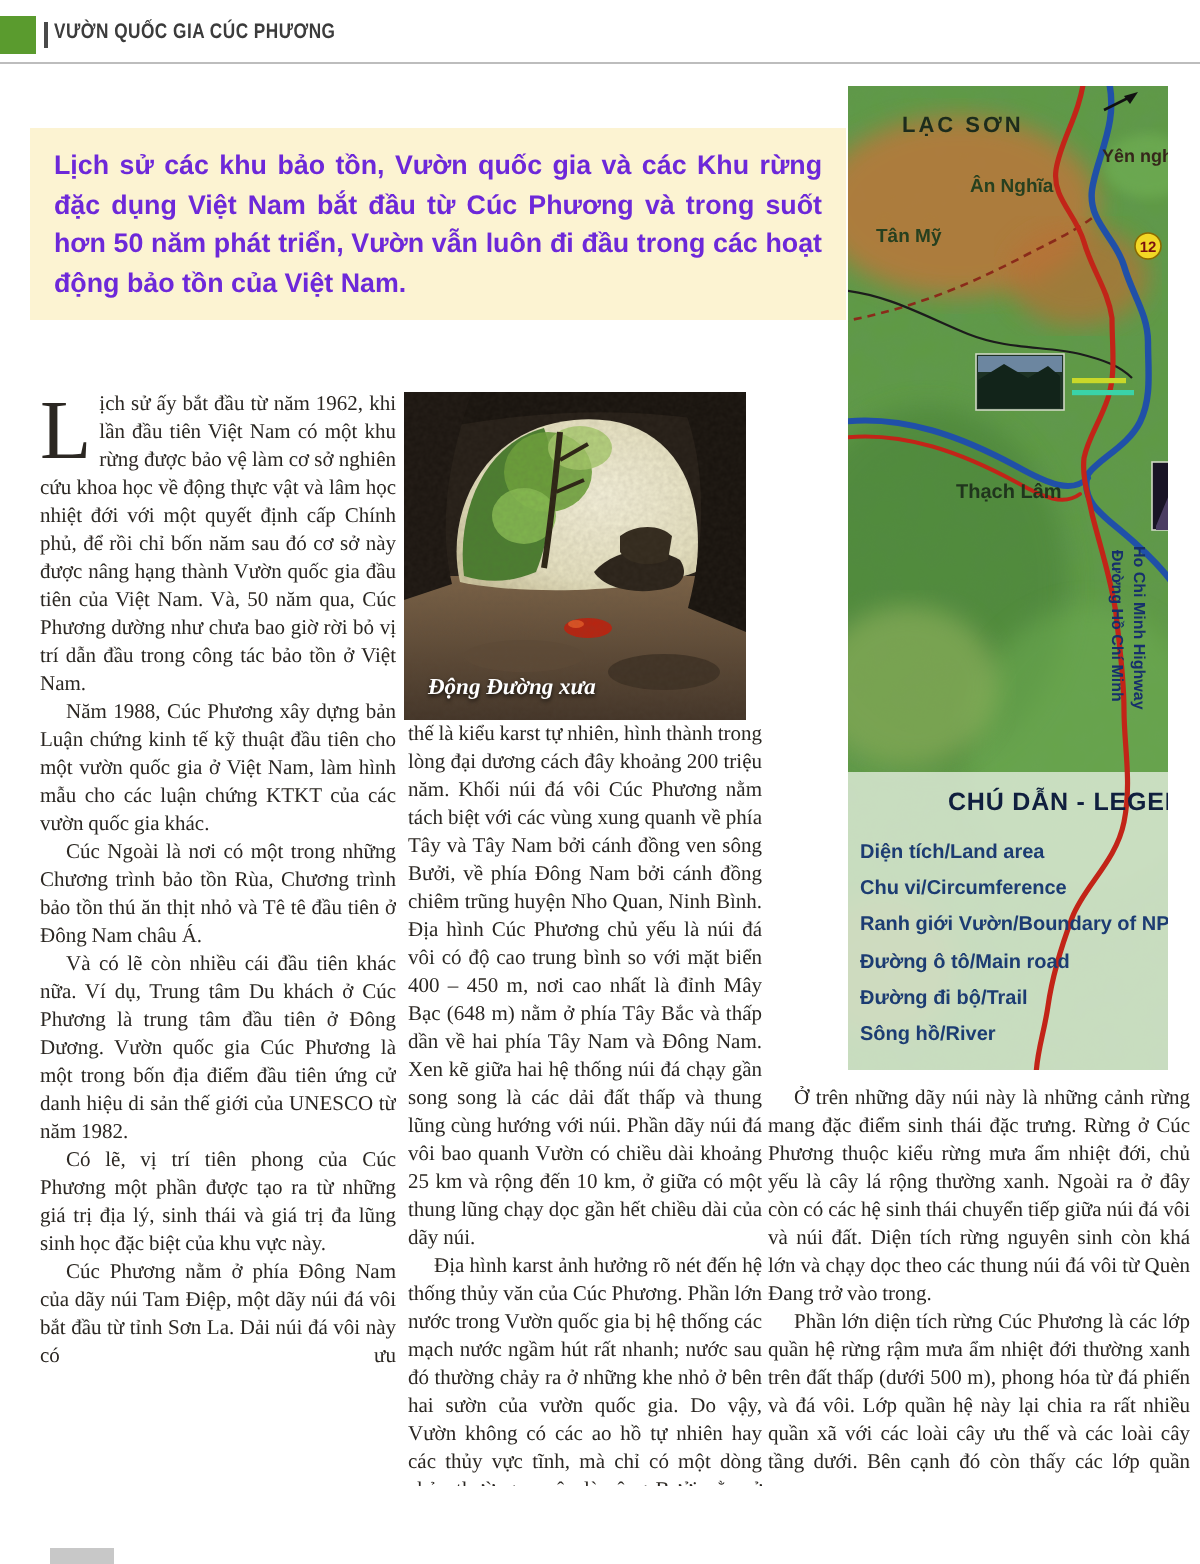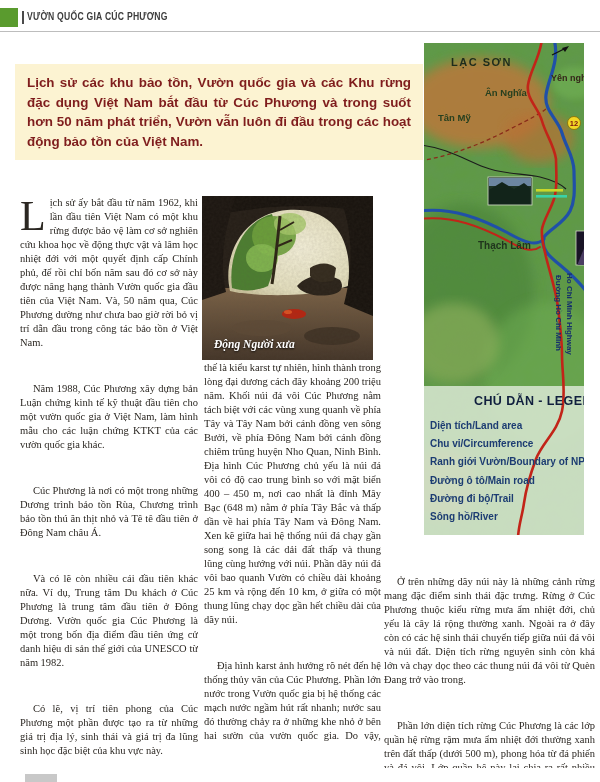--- a/index.html
+++ b/index.html
@@ -16,30 +16,30 @@
     font-family:"Liberation Sans",sans-serif;font-size:10.5px;font-weight:700;
     color:#3c3c3c;letter-spacing:.3px;transform:scaleX(.82);transform-origin:left center;
     white-space:nowrap;
   }
   .hdr-rule{position:absolute;left:0;top:31px;width:600px;height:1px;background:#bdbdbd;}
   
   .intro{
     position:absolute;left:15px;top:64px;width:408px;height:96px;
     background:#fcf3d2;box-sizing:border-box;padding:9px 12px;
     font-family:"Liberation Sans",sans-serif;font-weight:700;
-    font-size:13.4px;line-height:19.5px;color:#7f1d1d;text-align:justify;
+    font-size:13.4px;line-height:19.5px;color:#6d28d9;text-align:justify;
     overflow:hidden;
   }
   
   .col{
     position:absolute;font-size:10.5px;line-height:14px;color:#2b2722;
     text-align:justify;overflow:hidden;word-spacing:-.2px;
   }
   .col p{margin:0;}
-  .col p.ind{text-indent:13px;margin-top:32px;}
+  .col p.ind{text-indent:13px;}
   .col p.fill{text-align-last:justify;}
   #col1{left:20px;top:196px;width:178px;height:566px;}
   #col2{left:204px;top:361px;width:177px;height:382px;}
   #col3{left:384px;top:543px;width:211px;height:225px;}
   .dropcap{
     float:left;font-size:42px;line-height:34px;padding:3px 4px 0 0;
     font-family:"Liberation Serif",serif;color:#2b2722;
   }
   
   .photo{position:absolute;left:202px;top:196px;width:171px;height:164px;overflow:hidden;}
@@ -96,21 +96,21 @@
     <path d="M108,72 C116,66 128,66 134,72 L132,84 C122,88 112,86 108,80 Z" fill="#332a1d"></path>
     <path d="M0,0 L171,0 L171,18 C120,6 60,8 0,22 Z" fill="#17120d"></path>
     <path d="M0,0 L34,0 C20,40 18,70 24,96 L0,104 Z" fill="#1b1510"></path>
     <path d="M171,0 L171,120 L142,108 C152,70 150,34 140,8 Z" fill="#17120d"></path>
     <ellipse cx="92" cy="118" rx="12" ry="5" fill="#b92410"></ellipse>
     <ellipse cx="86" cy="116" rx="4" ry="2" fill="#e05222"></ellipse>
     <ellipse cx="60" cy="132" rx="30" ry="8" fill="#5e4a36" opacity=".7"></ellipse>
     <ellipse cx="130" cy="140" rx="28" ry="9" fill="#3b2e22" opacity=".8"></ellipse>
     <rect width="171" height="164" filter="url(#pnoise)" opacity=".5"></rect>
   </svg>
-  <div class="photo-caption">Động Người xưa</div>
+  <div class="photo-caption">Động Đường xưa</div>
 </div>
 
 <div class="map">
   <svg width="176" height="492" viewBox="0 0 176 492">
     <defs>
       <filter id="blur6">
           <feGaussianBlur stdDeviation="6"></feGaussianBlur>
         </filter>
       <filter id="blur3">
           <feGaussianBlur stdDeviation="3"></feGaussianBlur>
@@ -186,21 +186,21 @@
     <text x="6" y="459" font-size="10" font-weight="bold" fill="#1c3c72">Đường đi bộ/Trail</text>
     <path d="M165,455 L180,456" stroke="#b2281c" stroke-width="2" stroke-dasharray="3 2"></path>
     <text x="6" y="477" font-size="10" font-weight="bold" fill="#1c3c72">Sông hồ/River</text>
     <path d="M165,473 L180,474" stroke="#2050a8" stroke-width="2.6"></path>
   </svg>
 </div>
 
 <div id="col1" class="col">
   <p><span class="dropcap">L</span><span>ịch sử ấy bắt đầu từ năm 1962, khi lần đầu tiên Việt Nam có một khu rừng được bảo vệ làm cơ sở nghiên cứu khoa học về động thực vật và lâm học nhiệt đới với một quyết định cấp Chính phủ, để rồi chỉ bốn năm sau đó cơ sở này được nâng hạng thành Vườn quốc gia đầu tiên của Việt Nam. Và, 50 năm qua, Cúc Phương dường như chưa bao giờ rời bỏ vị trí dẫn đầu trong công tác bảo tồn ở Việt Nam.</span></p>
   <p class="ind">Năm 1988, Cúc Phương xây dựng bản Luận chứng kinh tế kỹ thuật đầu tiên cho một vườn quốc gia ở Việt Nam, làm hình mẫu cho các luận chứng KTKT của các vườn quốc gia khác.</p>
-  <p class="ind">Cúc Phương là nơi có một trong những Dương trình bảo tồn Rùa, Chương trình bảo tồn thú ăn thịt nhỏ và Tê tê đầu tiên ở Đông Nam châu Á.</p>
+  <p class="ind">Cúc Ngoài là nơi có một trong những Chương trình bảo tồn Rùa, Chương trình bảo tồn thú ăn thịt nhỏ và Tê tê đầu tiên ở Đông Nam châu Á.</p>
   <p class="ind">Và có lẽ còn nhiều cái đầu tiên khác nữa. Ví dụ, Trung tâm Du khách ở Cúc Phương là trung tâm đầu tiên ở Đông Dương. Vườn quốc gia Cúc Phương là một trong bốn địa điểm đầu tiên ứng cử danh hiệu di sản thế giới của UNESCO từ năm 1982.</p>
   <p class="ind">Có lẽ, vị trí tiên phong của Cúc Phương một phần được tạo ra từ những giá trị địa lý, sinh thái và giá trị đa lũng sinh học đặc biệt của khu vực này.</p>
   <p class="ind fill">Cúc Phương nằm ở phía Đông Nam của dãy núi Tam Điệp, một dãy núi đá vôi bắt đầu từ tỉnh Sơn La. Dải núi đá vôi này có ưu</p>
 </div>
 
 <div id="col2" class="col">
   <p>thế là kiểu karst tự nhiên, hình thành trong lòng đại dương cách đây khoảng 200 triệu năm. Khối núi đá vôi Cúc Phương nằm tách biệt với các vùng xung quanh về phía Tây và Tây Nam bởi cánh đồng ven sông Bưởi, về phía Đông Nam bởi cánh đồng chiêm trũng huyện Nho Quan, Ninh Bình. Địa hình Cúc Phương chủ yếu là núi đá vôi có độ cao trung bình so với mặt biển 400 – 450 m, nơi cao nhất là đỉnh Mây Bạc (648 m) nằm ở phía Tây Bắc và thấp dần về hai phía Tây Nam và Đông Nam. Xen kẽ giữa hai hệ thống núi đá chạy gần song song là các dải đất thấp và thung lũng cùng hướng với núi. Phần dãy núi đá vôi bao quanh Vườn có chiều dài khoảng 25 km và rộng đến 10 km, ở giữa có một thung lũng chạy dọc gần hết chiều dài của dãy núi.</p>
   <p class="ind">Địa hình karst ảnh hưởng rõ nét đến hệ thống thủy văn của Cúc Phương. Phần lớn nước trong Vườn quốc gia bị hệ thống các mạch nước ngầm hút rất nhanh; nước sau đó thường chảy ra ở những khe nhỏ ở bên hai sườn của vườn quốc gia. Do vậy, Vườn không có các ao hồ tự nhiên hay các thủy vực tĩnh, mà chỉ có một dòng chảy thường xuyên là sông Bưởi nằm ở phía Tây của Vườn và đổ vào sông Mã.</p>
 </div>
 

